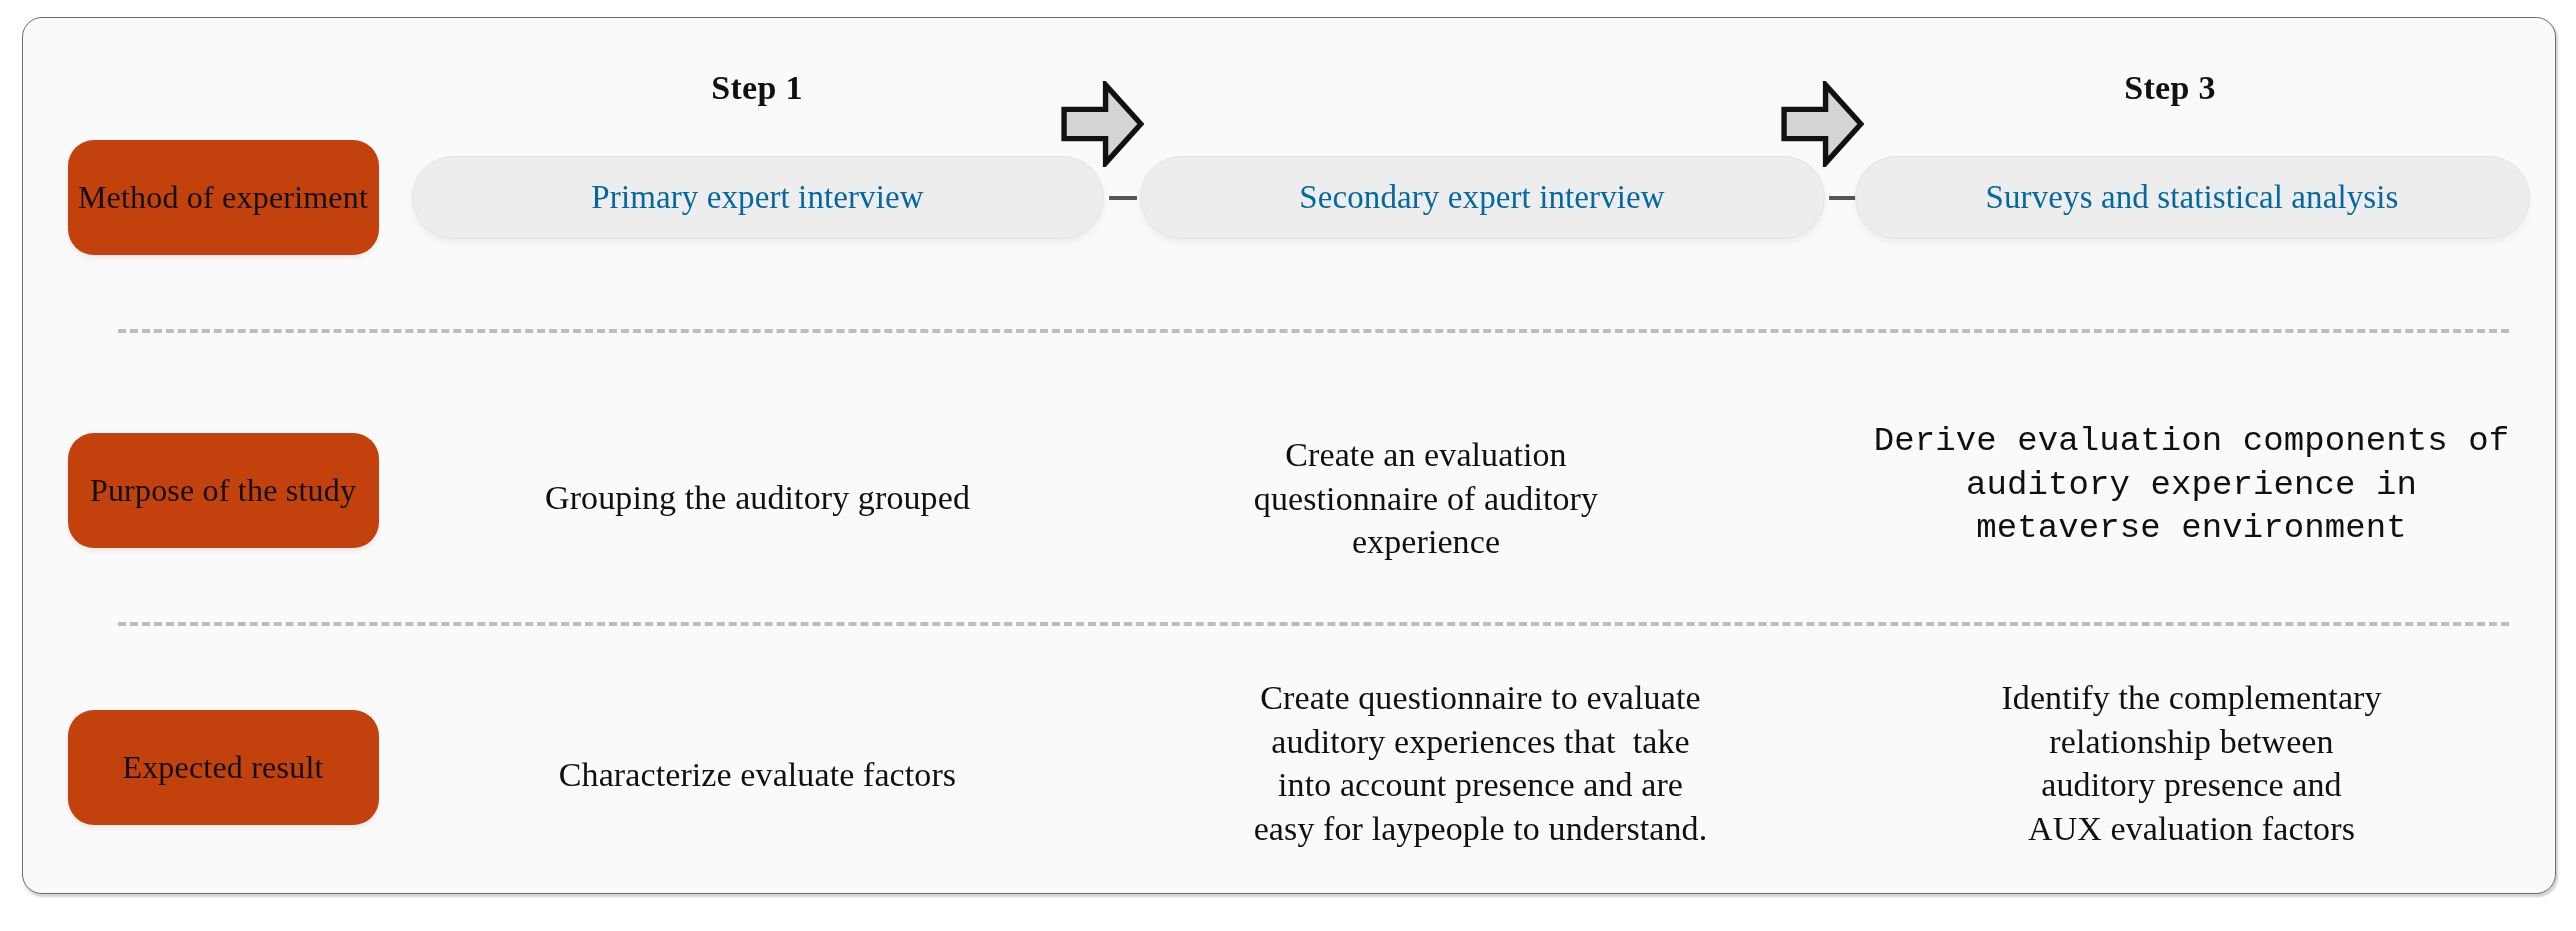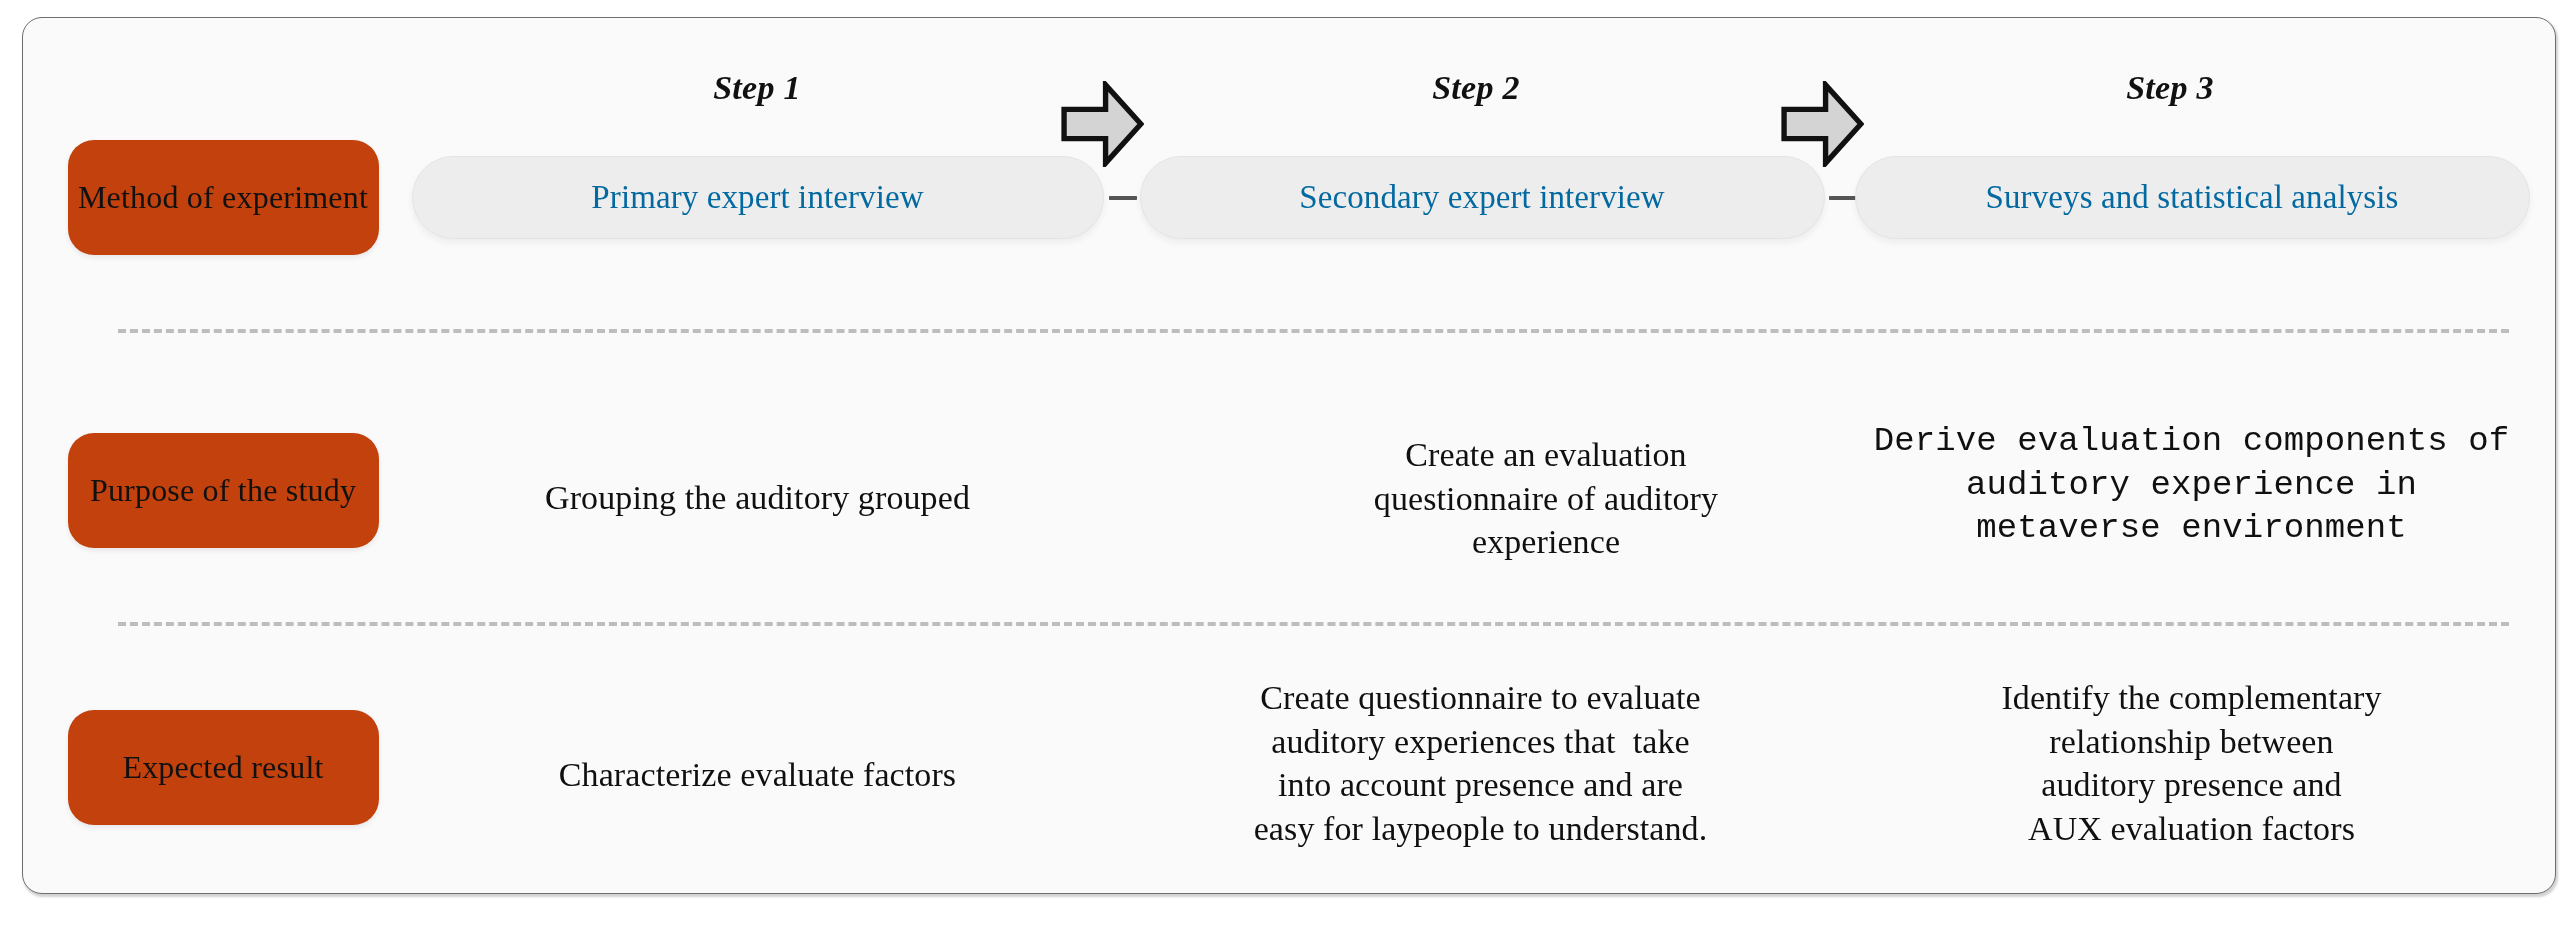--- a/index.html
+++ b/index.html
@@ -51,21 +51,20 @@
   .step-head {
     position: absolute;
     top: 48px;
     height: 43px;
     font-weight: bold;
     font-size: 34px;
     color: #111111;
     text-align: center;
     line-height: 43px;
     letter-spacing: 0.3px;
-    font-style: italic;
   }
 
   
   .step-pill {
     position: absolute;
     top: 138px;
     height: 83px;
     background: #ededed;
     border: 1.5px solid #e3e3e3;
     border-radius: 42px;
@@ -117,21 +116,20 @@
     letter-spacing: 0.1px;
     white-space: pre-wrap;
   }
 </style>
 </head>
 <body>
 
 <div class="frame">
 
   <div class="step-head" style="left:392px; width:685px;">Step 1</div>
-  <div class="step-head" style="left:1111px; width:685px;">Step 2</div>
   <div class="step-head" style="left:1809px; width:677px;">Step 3</div>
 
   <div class="block-arrow" style="left:1038px;">
     <svg viewBox="0 0 108 112" preserveAspectRatio="none">
       <polygon points="4,37 58,37 58,5 104,56 58,107 58,75 4,75" fill="#d4d4d4" stroke="#111111" stroke-width="7" stroke-linejoin="miter"></polygon>
     </svg>
   </div>
   <div class="block-arrow" style="left:1758px;">
     <svg viewBox="0 0 108 112" preserveAspectRatio="none">
       <polygon points="4,37 58,37 58,5 104,56 58,107 58,75 4,75" fill="#d4d4d4" stroke="#111111" stroke-width="7" stroke-linejoin="miter"></polygon>
@@ -146,21 +144,21 @@
   <div class="step-pill" style="left:1117px; width:685px;">Secondary expert interview</div>
   <div class="connector-dash" style="left:1806px;"></div>
   <div class="step-pill" style="left:1832px; width:675px;">Surveys and statistical analysis</div>
 
   <div class="dashed-sep" style="top:311px;"></div>
 
   <div class="row-label" style="top:415px; height:115px;">Purpose of
 the study</div>
 
   <div class="cell-text" style="left:389px; top:458px; width:692px;">Grouping the auditory grouped</div>
-  <div class="cell-text" style="left:1181px; top:415px; width:685px;">Create an evaluation
+  <div class="cell-text" style="left:1061px; top:415px; width:685px;">Create an evaluation
 questionnaire of auditory
 experience</div>
   <div class="cell-text" style="left:1823px; top:402px; width:692px;font-family:Liberation Mono, monospace;">Derive evaluation components of
 auditory experience in
 metaverse environment</div>
 
   <div class="dashed-sep" style="top:604px;"></div>
 
   <div class="row-label" style="top:692px; height:115px;">Expected
 result</div>

